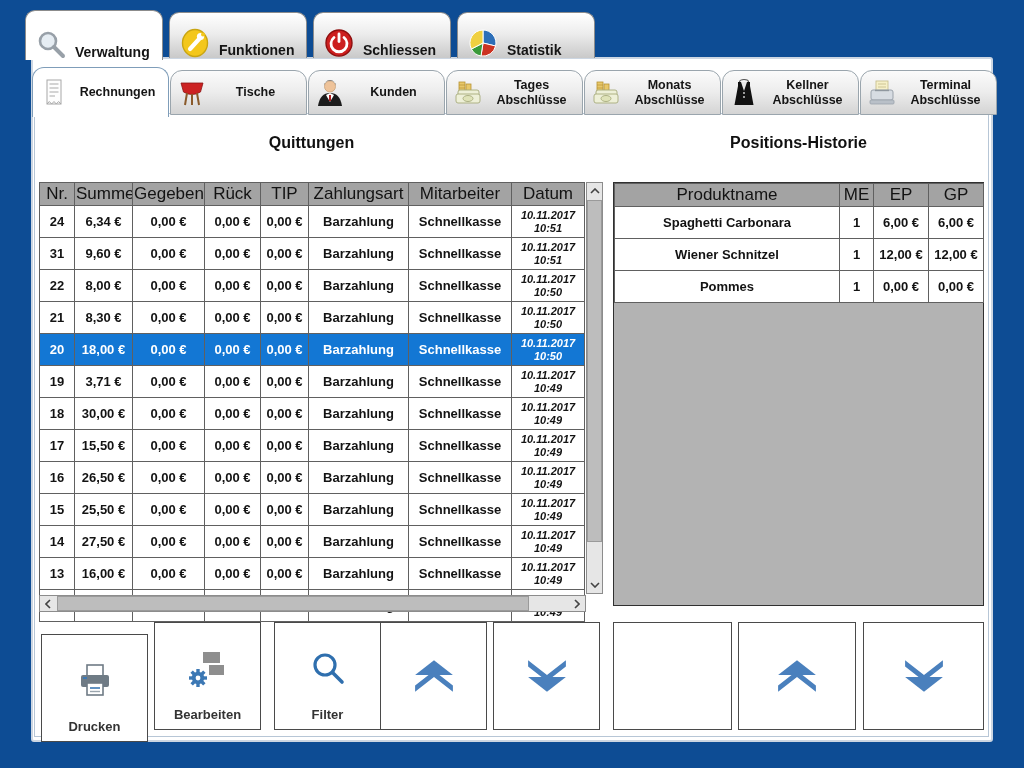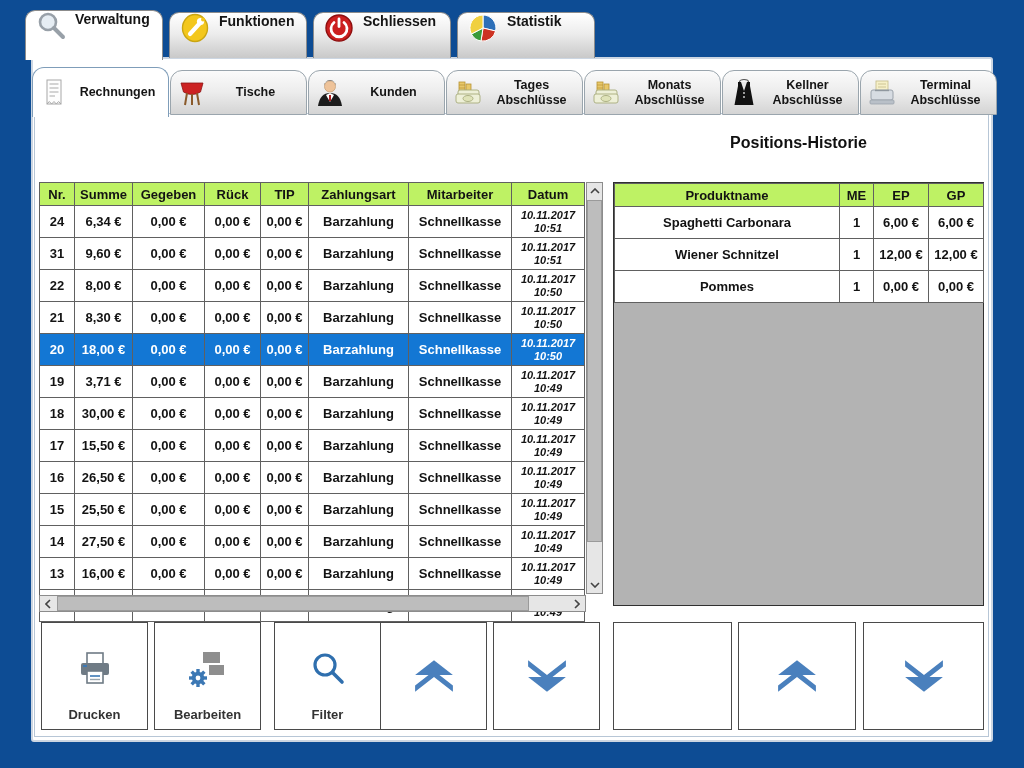--- a/index.html
+++ b/index.html
@@ -1,21 +1,21 @@
 <!DOCTYPE html>
 <html><head>
 <meta charset="utf-8">
 <style>
   html,body{margin:0;padding:0;}
   body{width:1024px;height:768px;background:#0d4c94;font-family:"Liberation Sans",sans-serif;}
   .stage{position:relative;width:1024px;height:768px;background:#0d4c94;overflow:hidden;}
 
   
   .l1-tabs{position:absolute;left:25px;top:12px;display:flex;gap:6px;z-index:5;align-items:flex-start;}
-  .l1-tab{width:116px;height:45px;display:flex;align-items:flex-start;gap:9px;padding:0 10px;
+  .l1-tab{width:116px;height:45px;display:flex;align-items:flex-end;gap:9px;padding:0 10px;
     border:1px solid #8c8c8c;border-bottom:none;border-radius:10px 10px 0 0;
     background:linear-gradient(#ffffff,#ededed 45%,#c9c9c9);box-shadow:inset 0 1px 0 #fff;cursor:pointer;}
   .l1-tab.active{background:#fff;margin-top:-2px;height:49px;z-index:6;}
   .l1-label{font-weight:bold;font-size:14px;color:#151515;white-space:nowrap;}
 
   
   .main-panel{position:absolute;left:31px;top:57px;width:958px;height:681px;background:#fff;
     border:2px solid #ccd6e2;border-radius:0 3px 3px 3px;z-index:1;}
 
   
@@ -34,21 +34,21 @@
   .title-left{left:4px;width:545px;}
   .title-right{left:578px;width:371px;}
 
   
   table{border-collapse:collapse;table-layout:fixed;}
   .receipts-table{position:absolute;left:4px;top:68px;width:545px;border:1px solid #303030;}
   .positions-wrap{position:absolute;left:578px;top:68px;width:371px;height:424px;border:1px solid #303030;
     background:#b3b3b3;box-sizing:border-box;}
   .positions-table{width:369px;}
   th,td{border:1px solid #606060;text-align:center;color:#131313;overflow:hidden;white-space:nowrap;}
-  th{height:20px;font-size:13px;font-weight:bold;background:#bef264;}
+  th{height:20px;font-size:17px;font-weight:normal;background:#a3a3a3;}
   td{height:29px;font-size:13px;font-weight:bold;background:#fff;}
   td.datum div{font-size:11px;line-height:1.15;font-weight:bold;font-style:italic;}
   tr.selected td{background:#1377d4;color:#fff;}
   tr.selected td.datum div{color:#fff;}
 
   
   .scrollbar{position:absolute;background:#e6e6e6;border:1px solid #8c8c8c;box-sizing:border-box;display:flex;}
   .vscroll{left:551px;top:68px;width:17px;height:412px;flex-direction:column;align-items:center;}
   .hscroll{left:4px;top:481px;width:547px;height:17px;flex-direction:row;align-items:center;}
   .scroll-arrow{display:flex;align-items:center;justify-content:center;flex:0 0 auto;cursor:pointer;}
@@ -226,20 +226,21 @@
       </span>
       <span class="l2-labels">
         <span>Terminal</span>
         <span>Abschlüsse</span>
       </span>
     </div>
   </div>
 
   <div class="content-area">
 
+    <div class="panel-title title-left">Quittungen</div>
     <div class="panel-title title-right">Positions-Historie</div>
 
     <table class="receipts-table">
       <colgroup>
         <col style="width:35px">
           <col style="width:58px">
           <col style="width:72px">
           <col style="width:56px">
         <col style="width:48px">
           <col style="width:100px">
@@ -509,21 +510,21 @@
             <tr>
               <td>Pommes</td>
               <td>1</td>
               <td>0,00 €</td>
               <td>0,00 €</td>
             </tr>
           </tbody>
       </table>
     </div>
 
-    <div class="btn" style="left:6px;width:107px;">
+    <div class="btn" style="left:6px;width:107px;margin-top:12px;">
       <span class="icon icon-main">
         <svg width="40" height="36" viewBox="0 0 40 36">
           <rect x="12" y="2" width="16" height="11" fill="#fff" stroke="#6f7b85" stroke-width="1.6"></rect>
           <rect x="6" y="12" width="28" height="12" rx="2" fill="#6f7b85"></rect>
           <rect x="8" y="14" width="4" height="2" fill="#3c78b4"></rect>
           <rect x="12" y="20" width="16" height="12" fill="#fff" stroke="#6f7b85" stroke-width="1.6"></rect>
           <line x1="15" y1="25" x2="25" y2="25" stroke="#3c78b4" stroke-width="1.6"></line>
           <line x1="15" y1="28.5" x2="25" y2="28.5" stroke="#9aa5ad" stroke-width="1.4"></line>
         </svg>
       </span>

